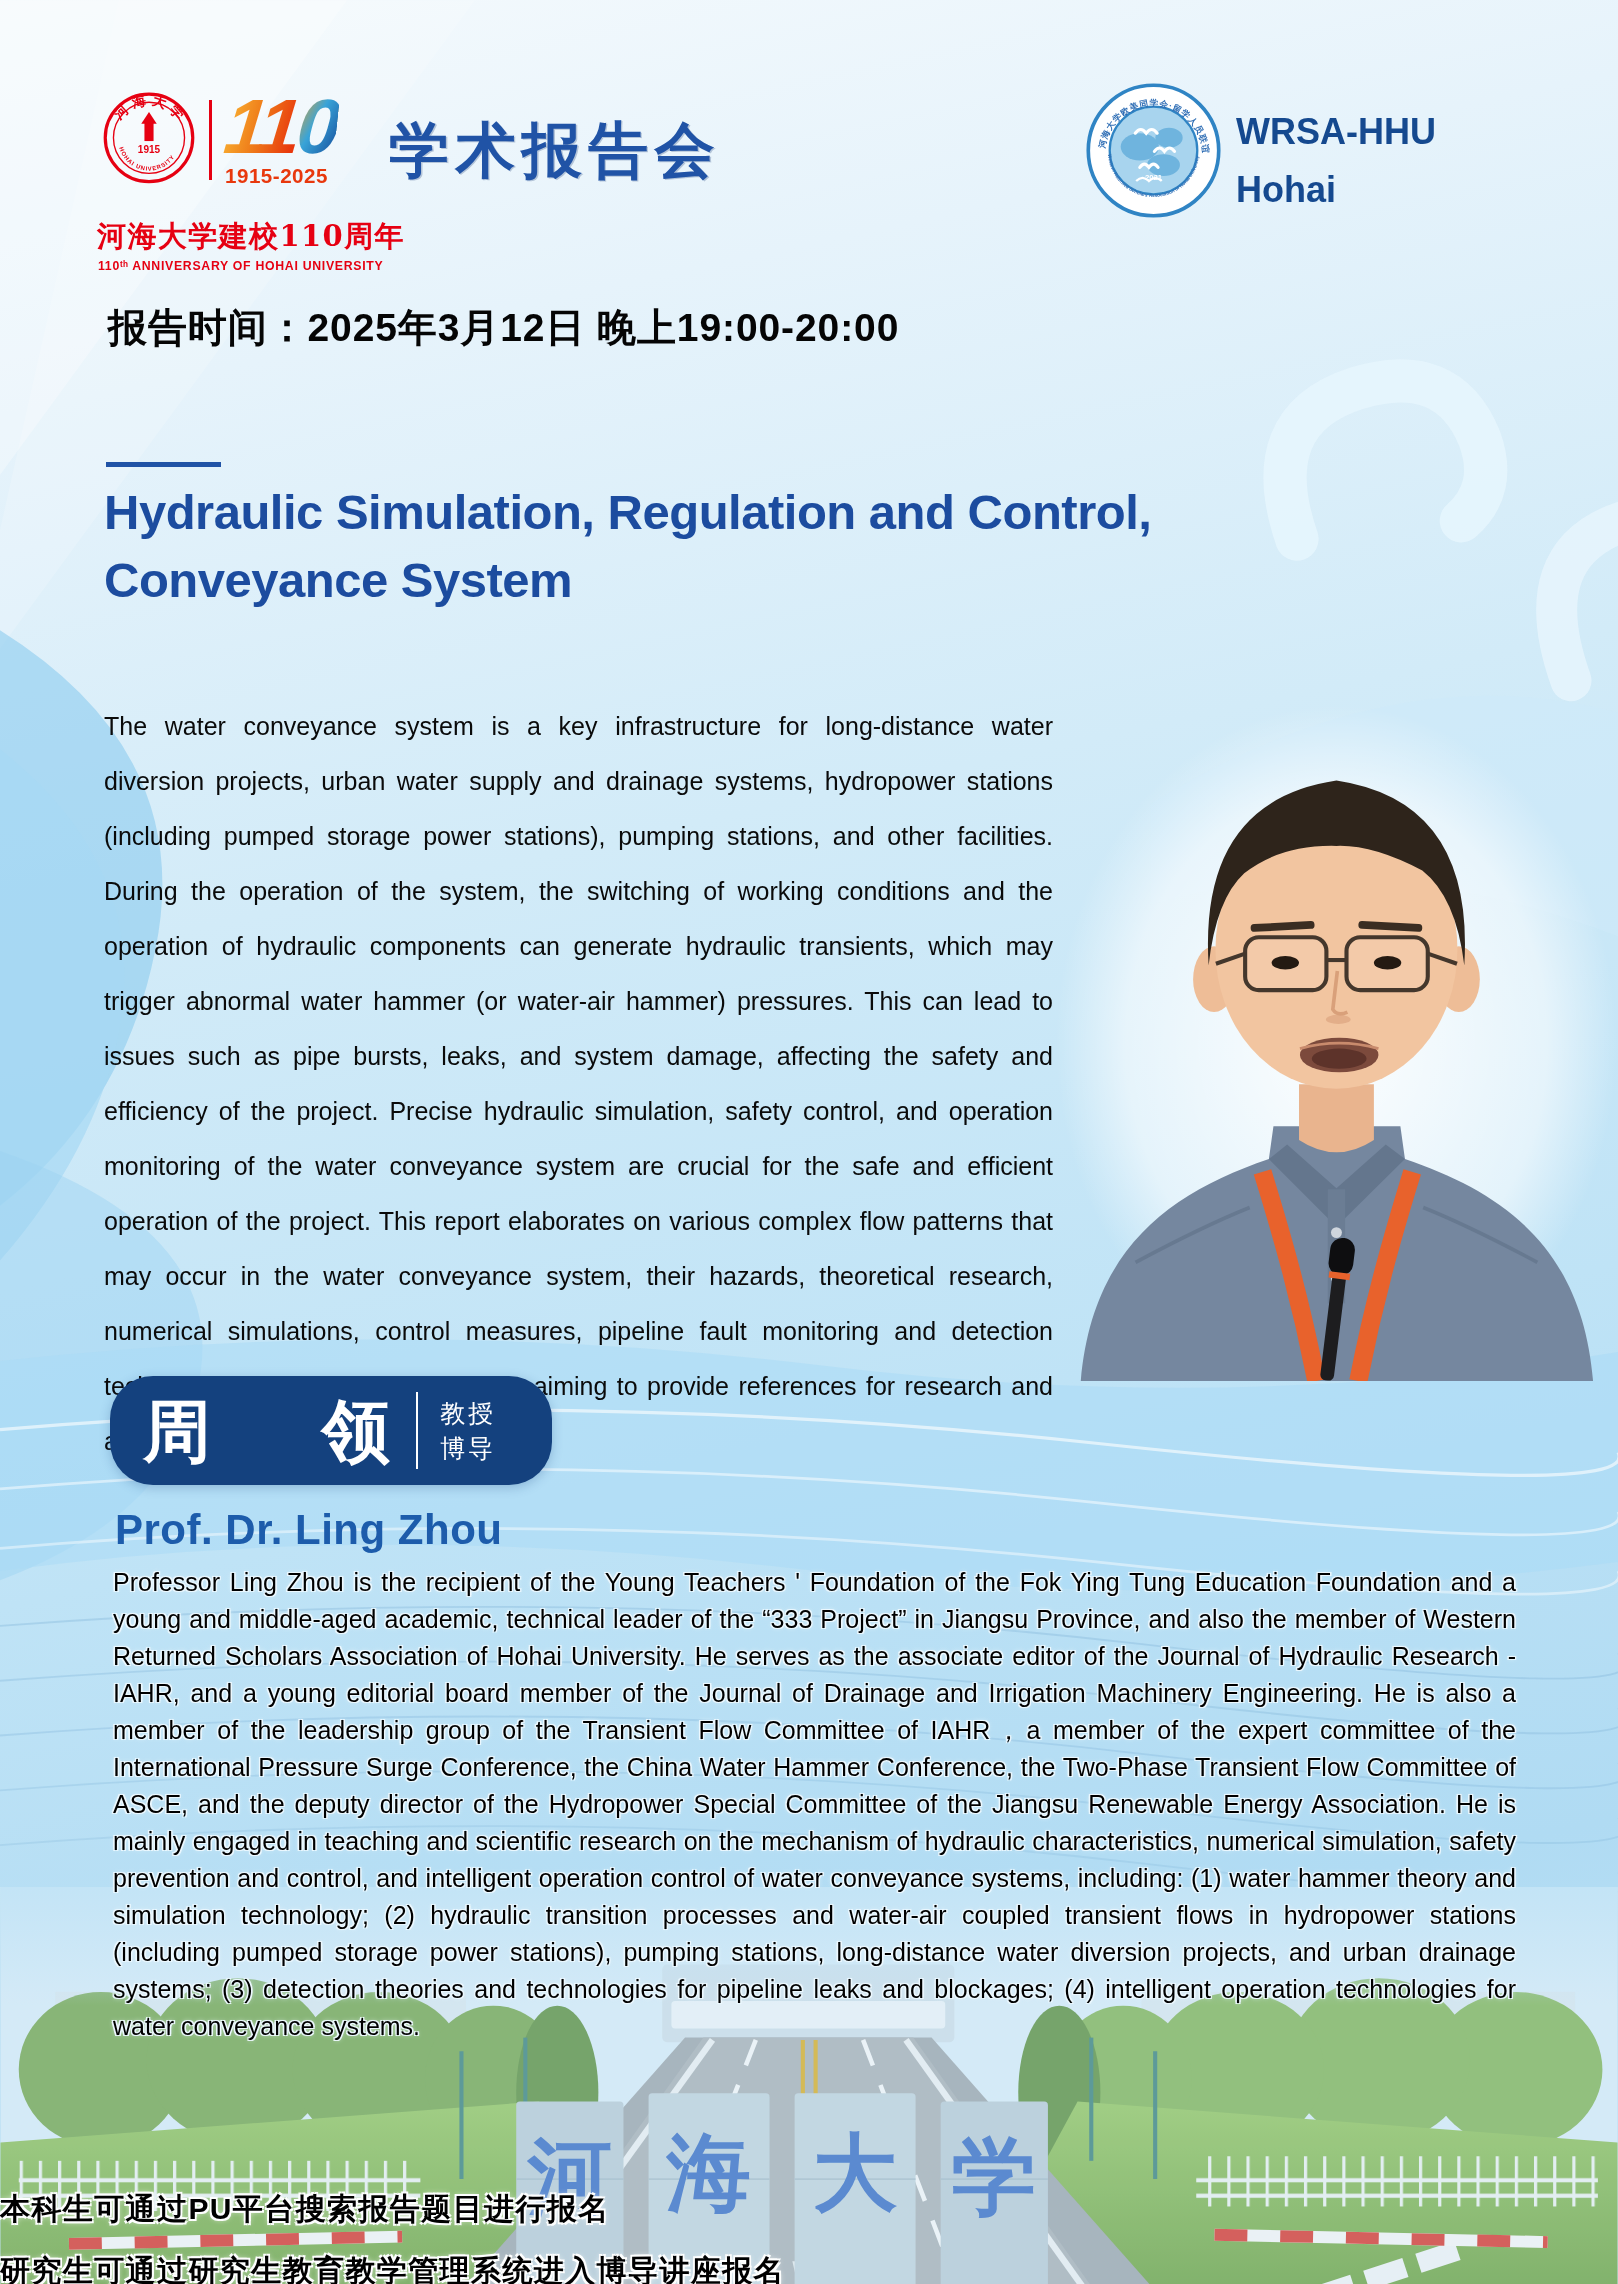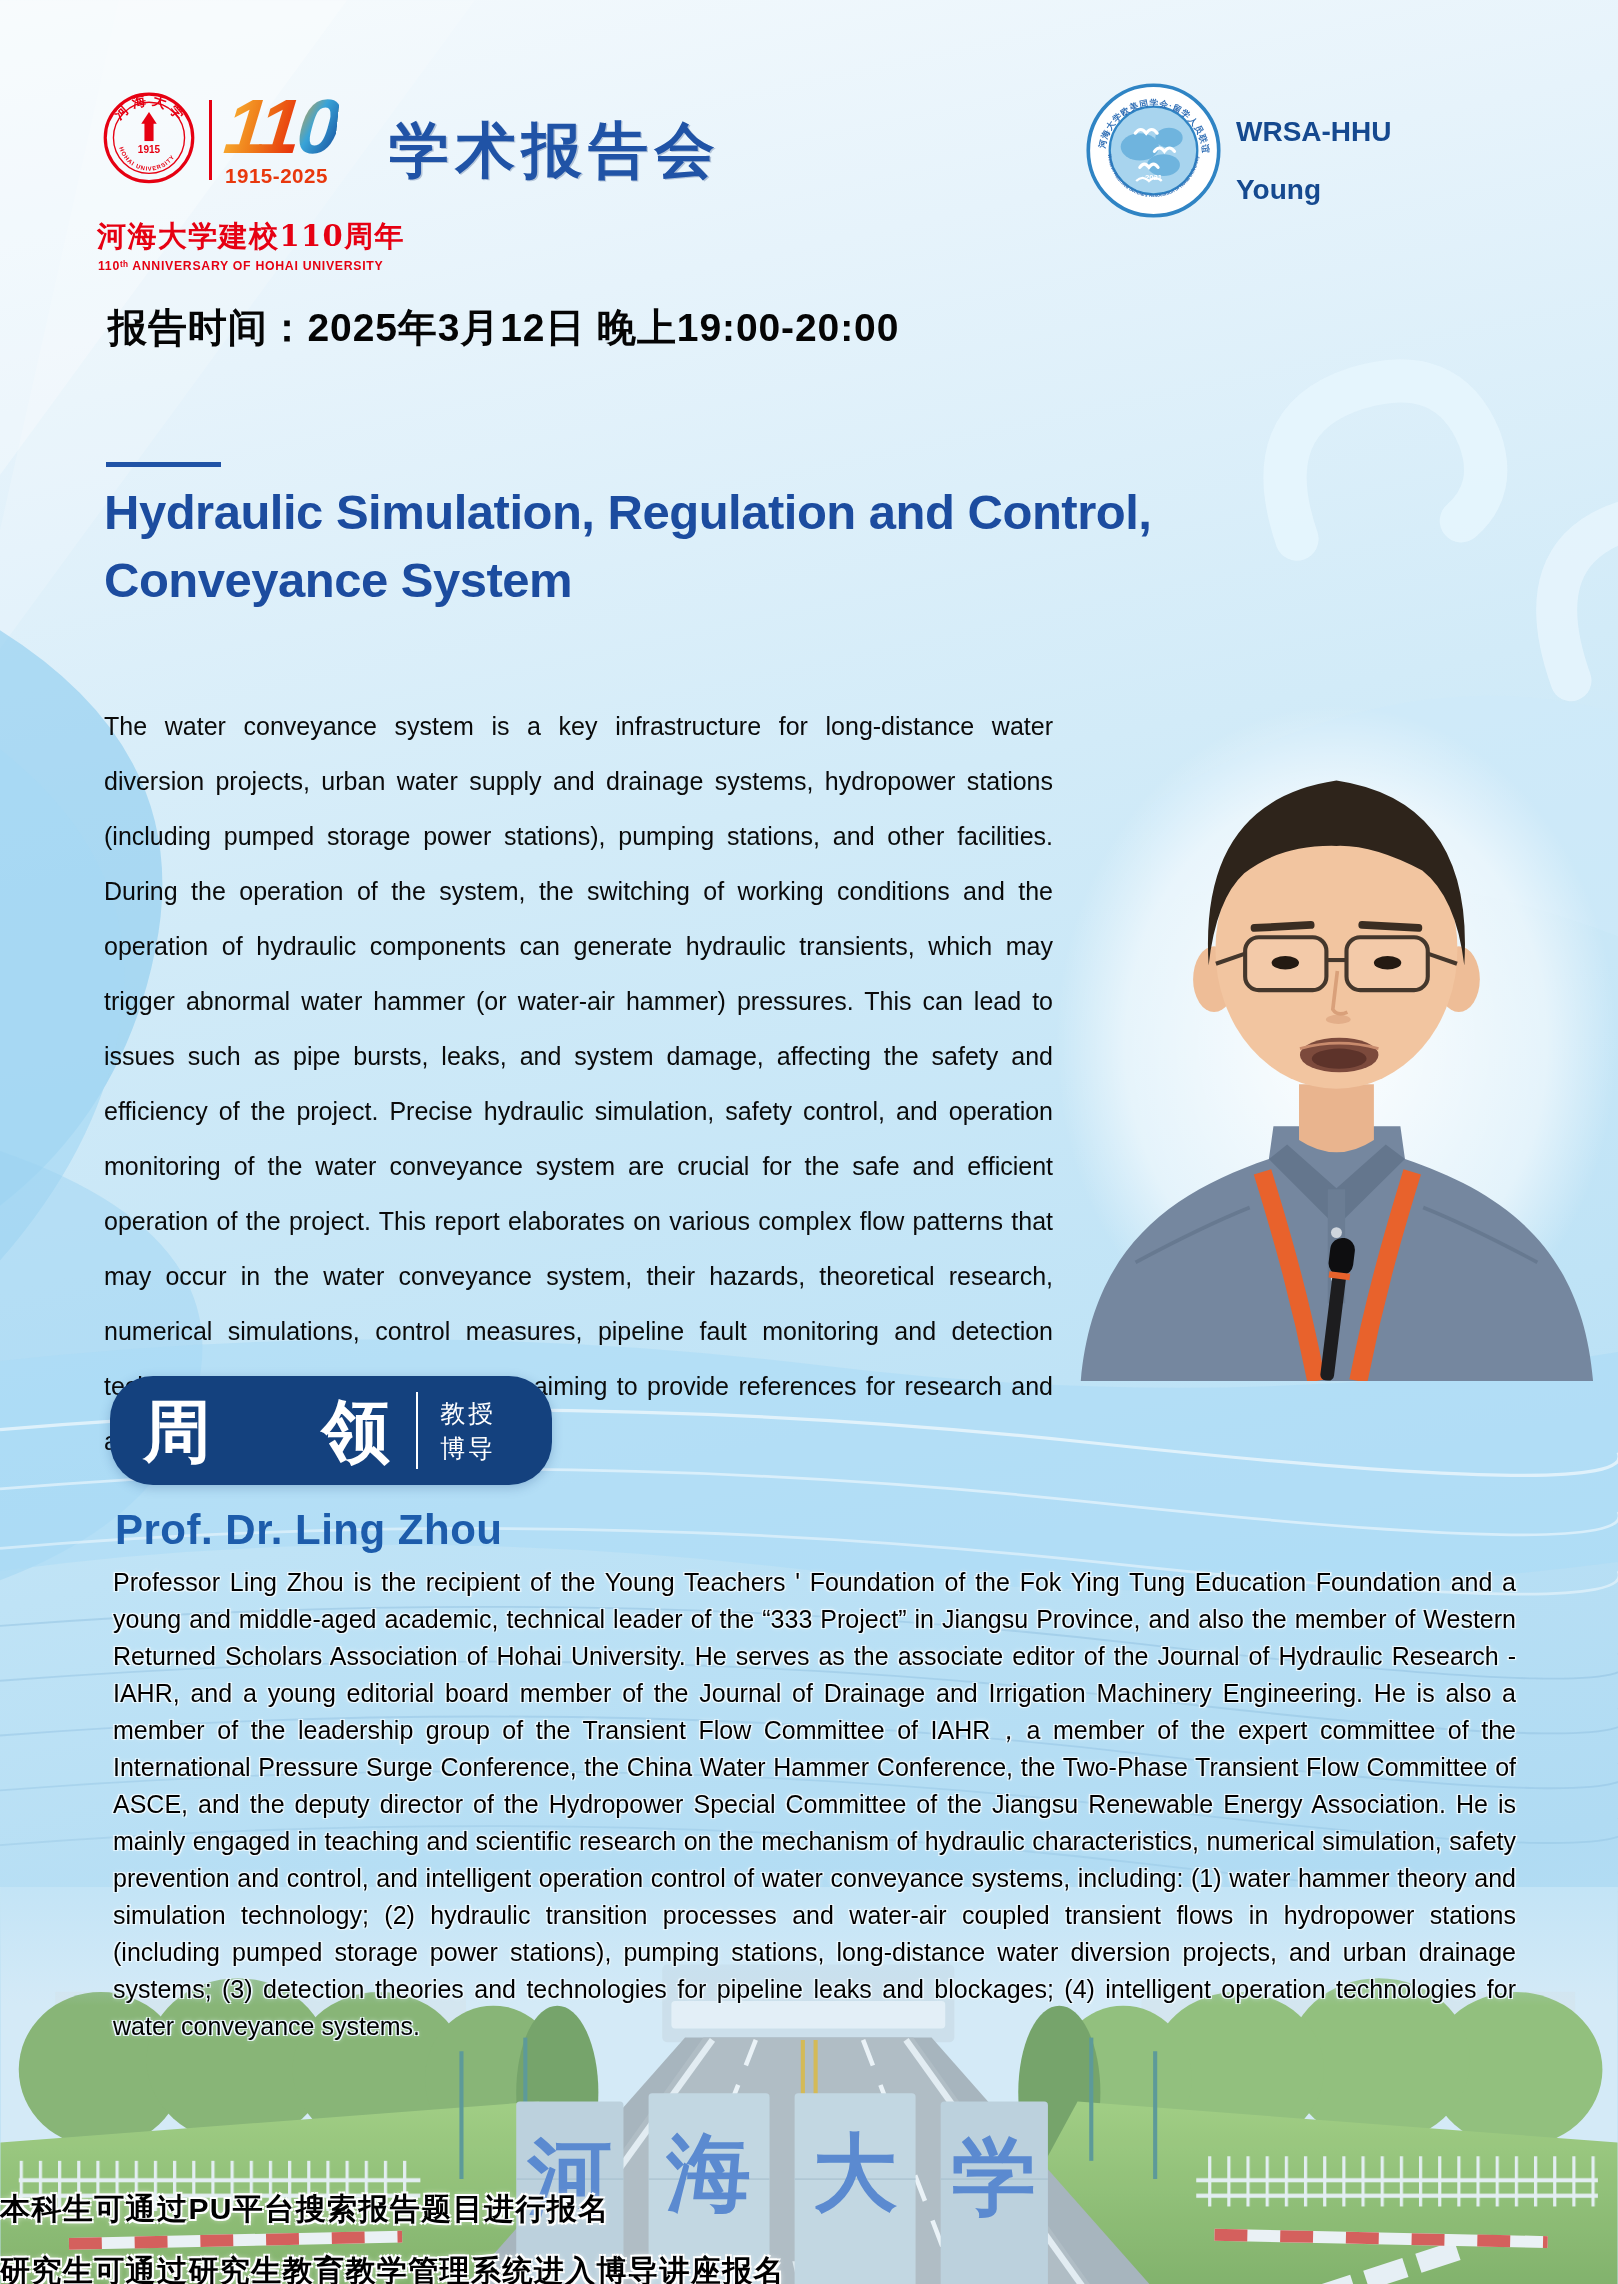--- a/index.html
+++ b/index.html
@@ -19,21 +19,21 @@
   .logo110{ left:225px; top:90px; width:151px; }
   .logo110 .num{ font-style:italic; font-weight:900; font-size:77px; line-height:73px;
     transform:skewX(-6deg); display:inline-block; letter-spacing:-3.7px;}
   .logo110 .warm{ background:linear-gradient(100deg,#f9b233 5%,#ef7d1a 45%,#e8380d 90%);
     -webkit-background-clip:text; background-clip:text; color:transparent; }
   .logo110 .cool{ background:linear-gradient(115deg,#f6a21c 0%,#39a4d8 45%,#1c5fa8 85%);
     -webkit-background-clip:text; background-clip:text; color:transparent; }
   .logo110 .years{ display:block; font-weight:900; font-size:20.6px; color:#e8380d; margin-top:0.9px; letter-spacing:0.5px;}
   .main-title-cn{ left:389px; top:111px; font-size:60px; font-weight:900; color:#2053a6;
     letter-spacing:6.4px; text-shadow:1.4px 1.4px 0 rgba(16,52,112,.25); }
-  .wrsa-text{ left:1236px; top:103px; font-weight:800; color:#15498f; font-size:28px; line-height:58px; }
+  .wrsa-text{ left:1236px; top:103px; font-weight:800; color:#15498f; font-size:36px; line-height:58px; }
 
   
   .meta{ left:108px; top:301px; font-size:39px; font-weight:900; color:#050505; letter-spacing:0.9px;}
   .meta .row{ margin-bottom:15.5px; }
 
   
   .title-rule{ left:106px; top:462px; width:115px; height:5px; background:#2053a6; }
   .talk-title{ left:104px; top:478px; width:1115px; color:#1c4c9f; font-weight:700;
     font-size:49px; line-height:68px; letter-spacing:-0.5px; }
   .abstract{ left:104px; top:699px; width:949px; font-size:25px; line-height:55px;
@@ -239,21 +239,21 @@
     <text font-size="19" fill="#2f6eb5" font-weight="700" letter-spacing="2">
       <textPath href="#wrsaTop" startOffset="4%">河海大学欧美同学会·留学人员联谊会</textPath>
     </text>
     <text font-size="10.5" fill="#2f6eb5" font-weight="700">
       <textPath href="#wrsaBottom" startOffset="2%">Western Returned Scholars Association of Hohai University</textPath>
     </text>
   </svg>
 
   <div class="abs wrsa-text">
     <div>WRSA-HHU</div>
-    <div>Young</div>
+    <div>Hohai</div>
   </div>
 
   <div class="abs meta">
     <div class="row"><span>报告时间：</span><span>2025年3月12日  晚上19:00-20:00</span></div>
   </div>
 
   <div class="abs title-rule"></div>
   <div class="abs talk-title">
     <div>Hydraulic Simulation, Regulation and Control,</div>
     <div>Conveyance System</div>

